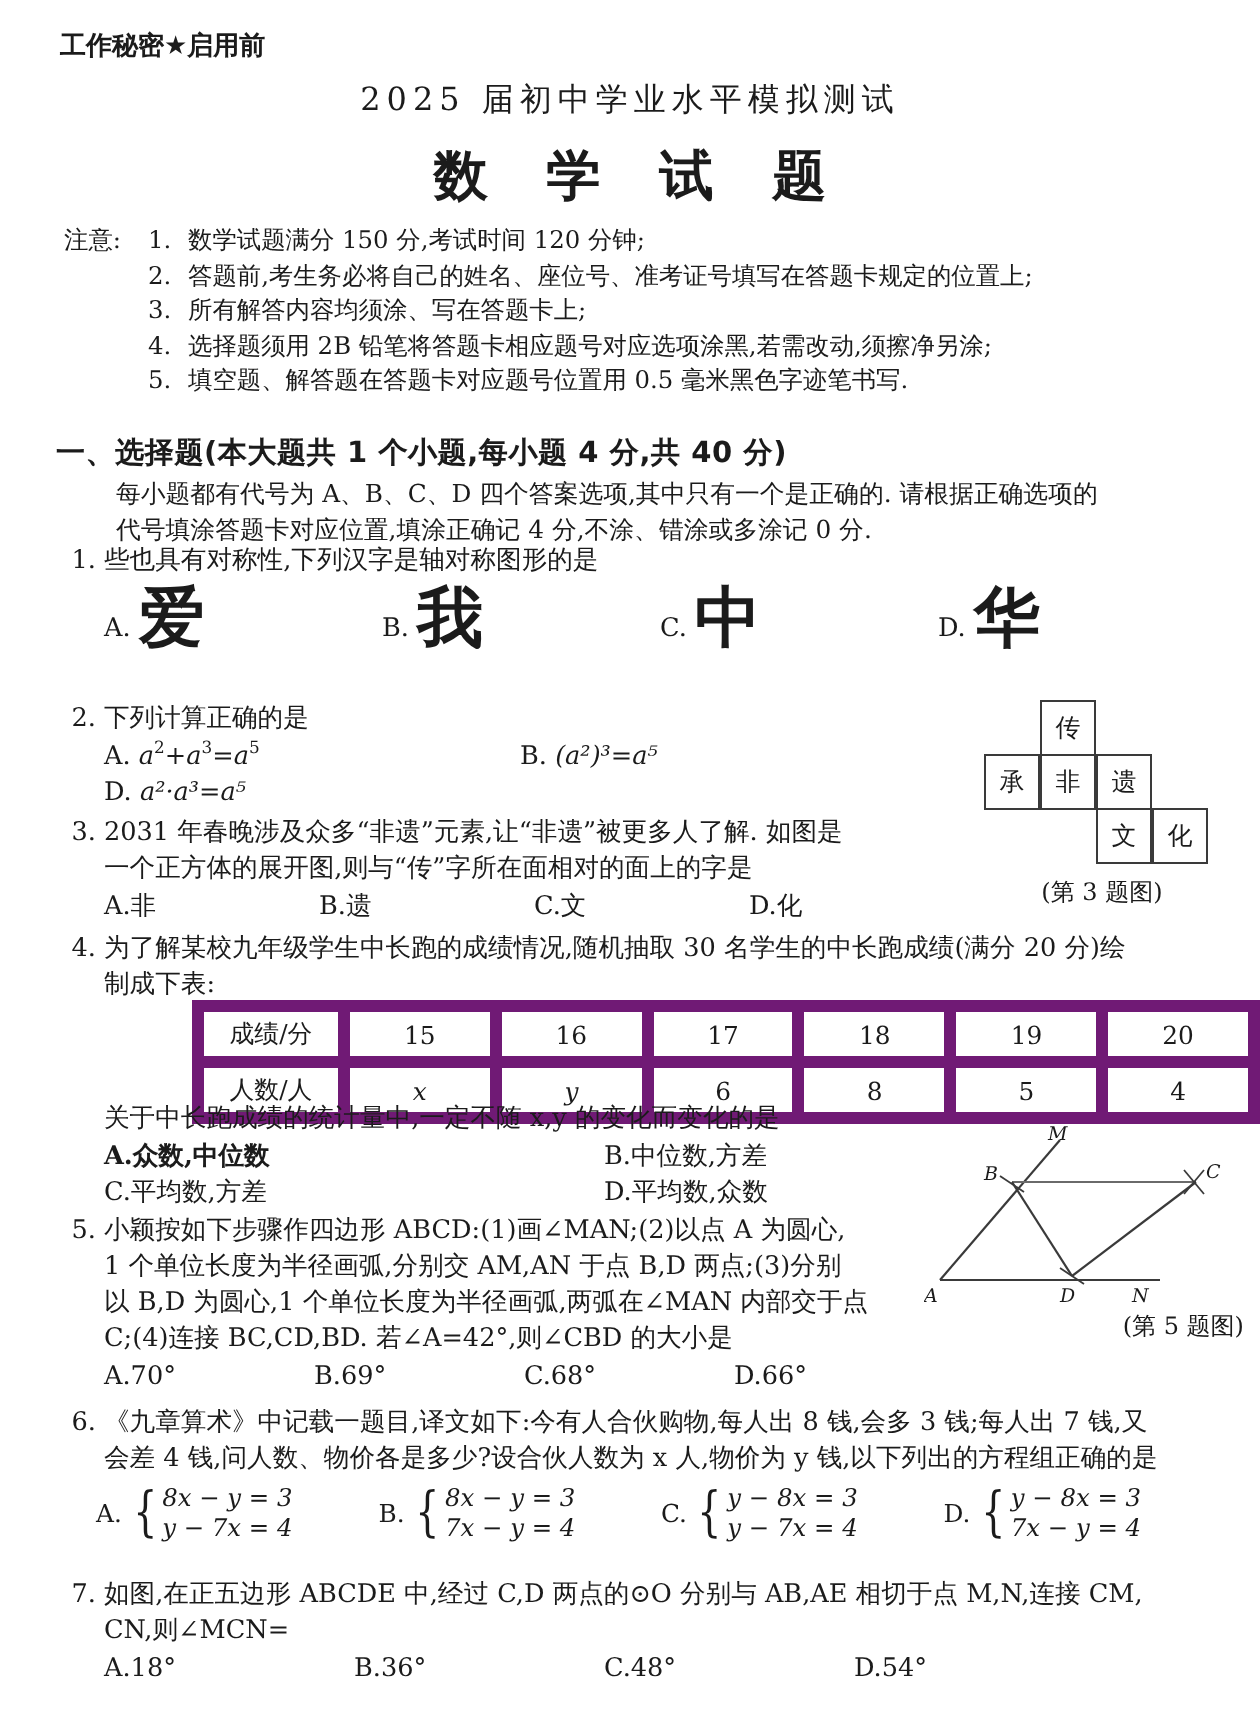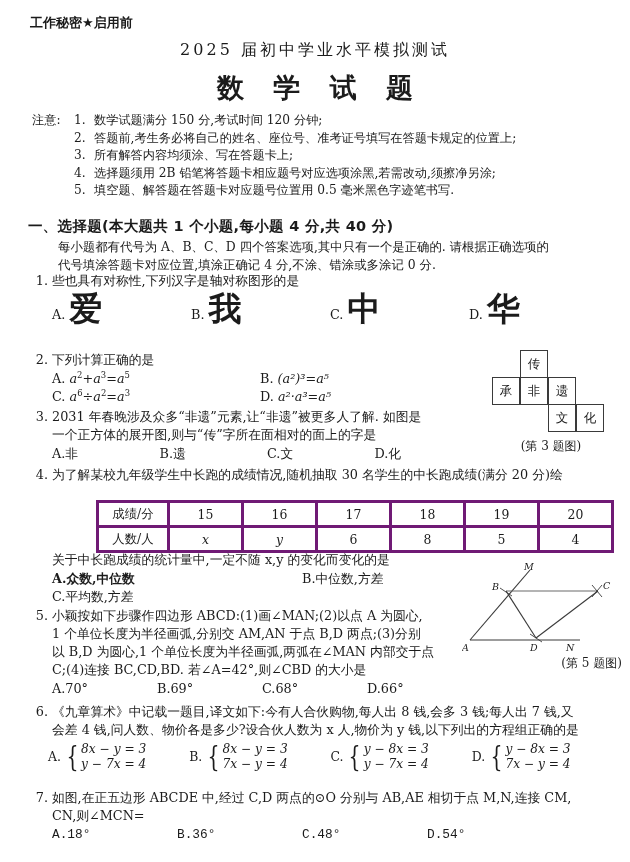--- a/index.html
+++ b/index.html
@@ -160,21 +160,21 @@
     font-family: "DejaVu Sans", "Liberation Sans", sans-serif;
     line-height: 34px;
   }
   
   .score-table {
     border-collapse: collapse;
     font-size: 12.4px;
     table-layout: fixed;
   }
   .score-table td {
-    border: 3px solid #701a75;
+    border: 6px solid #701a75;
     height: 20px;
     text-align: center;
     padding: 1px 0;
   }
   .score-table .head-col {
     width: 68px;
   }
   .score-table .val-col {
     width: 71px;
   }
@@ -332,26 +332,20 @@
           <span class="nowrap">
             <i>a</i><sup>2</sup><span>+</span><i>a</i><sup>3</sup><span>=</span><i>a</i><sup>5</sup>
           </span>
         </div>
         <div style="flex:0 0 50%;">
           <span>B.</span>
           <span class="nowrap ital">(a²)³=a⁵</span>
         </div>
       </div>
       <div style="display:flex;">
-        <div style="flex:0 0 50%;">
-          <span>C.</span>
-          <span class="nowrap">
-            <i>a</i><sup>6</sup><span>÷</span><i>a</i><sup>2</sup><span>=</span><i>a</i><sup>3</sup>
-          </span>
-        </div>
         <div style="flex:0 0 50%;">
           <span>D.</span>
           <span class="nowrap ital">a²·a³=a⁵</span>
         </div>
       </div>
     </div>
   </div>
 
   <div class="q" style="left:28px; top:408px; width:450px;">
     <div class="q-body">
@@ -379,20 +373,21 @@
       <div class="net-cell" style="left:84px; top:54px;">化</div>
     </div>
     <div class="net-cap">(第 3 题图)</div>
   </div>
 
   <div class="q" style="left:28px; top:466px; width:585px;">
     <div class="q-body">
       <div class="q-num">4.</div>
       <div class="q-text">
         <div>为了解某校九年级学生中长跑的成绩情况,随机抽取 30 名学生的中长跑成绩(满分 20 分)绘</div>
+        <div>制成下表:</div>
       </div>
     </div>
   </div>
 
   <table class="score-table" style="position:absolute; left:96px; top:500px;">
     <tbody>
         <tr>
       <td class="head-col">成绩/分</td>
       <td class="val-col">15</td>
       <td class="val-col">16</td>
@@ -414,20 +409,21 @@
     </table>
 
   <div class="q" style="left:52px; top:551px; width:500px;">
     <div>关于中长跑成绩的统计量中,一定不随 x,y 的变化而变化的是</div>
     <div style="display:flex; margin-top:1px;">
       <div style="flex:0 0 50%;font-weight:bold;">A.众数,中位数</div>
       <div style="flex:0 0 50%;">B.中位数,方差</div>
     </div>
     <div style="display:flex;">
       <div style="flex:0 0 50%;">C.平均数,方差</div>
+      <div style="flex:0 0 50%;">D.平均数,众数</div>
     </div>
   </div>
 
   <div class="q" style="left:28px; top:607px; width:435px;">
     <div class="q-body">
       <div class="q-num">5.</div>
       <div class="q-text">
         <div>小颖按如下步骤作四边形 ABCD:(1)画∠MAN;(2)以点 A 为圆心,</div>
         <div>1 个单位长度为半径画弧,分别交 AM,AN 于点 B,D 两点;(3)分别</div>
         <div>以 B,D 为圆心,1 个单位长度为半径画弧,两弧在∠MAN 内部交于点</div>
@@ -516,21 +512,21 @@
   </div>
 
   <div class="q" style="left:28px; top:789px; width:590px;">
     <div class="q-body">
       <div class="q-num">7.</div>
       <div class="q-text">
         <div>如图,在正五边形 ABCDE 中,经过 C,D 两点的⊙O 分别与 AB,AE 相切于点 M,N,连接 CM,</div>
         <div>CN,则∠MCN=</div>
       </div>
     </div>
-    <div class="opts" style="padding-left:24px; margin-top:1px; width:500px;font-family:Liberation Mono, monospace;">
+    <div class="opts" style="padding-left:24px; margin-top:1px; width:500px;">
       <div class="opt">A.18°</div>
       <div class="opt">B.36°</div>
       <div class="opt">C.48°</div>
       <div class="opt">D.54°</div>
     </div>
   </div>
 
 </div>
 
 </body></html>

